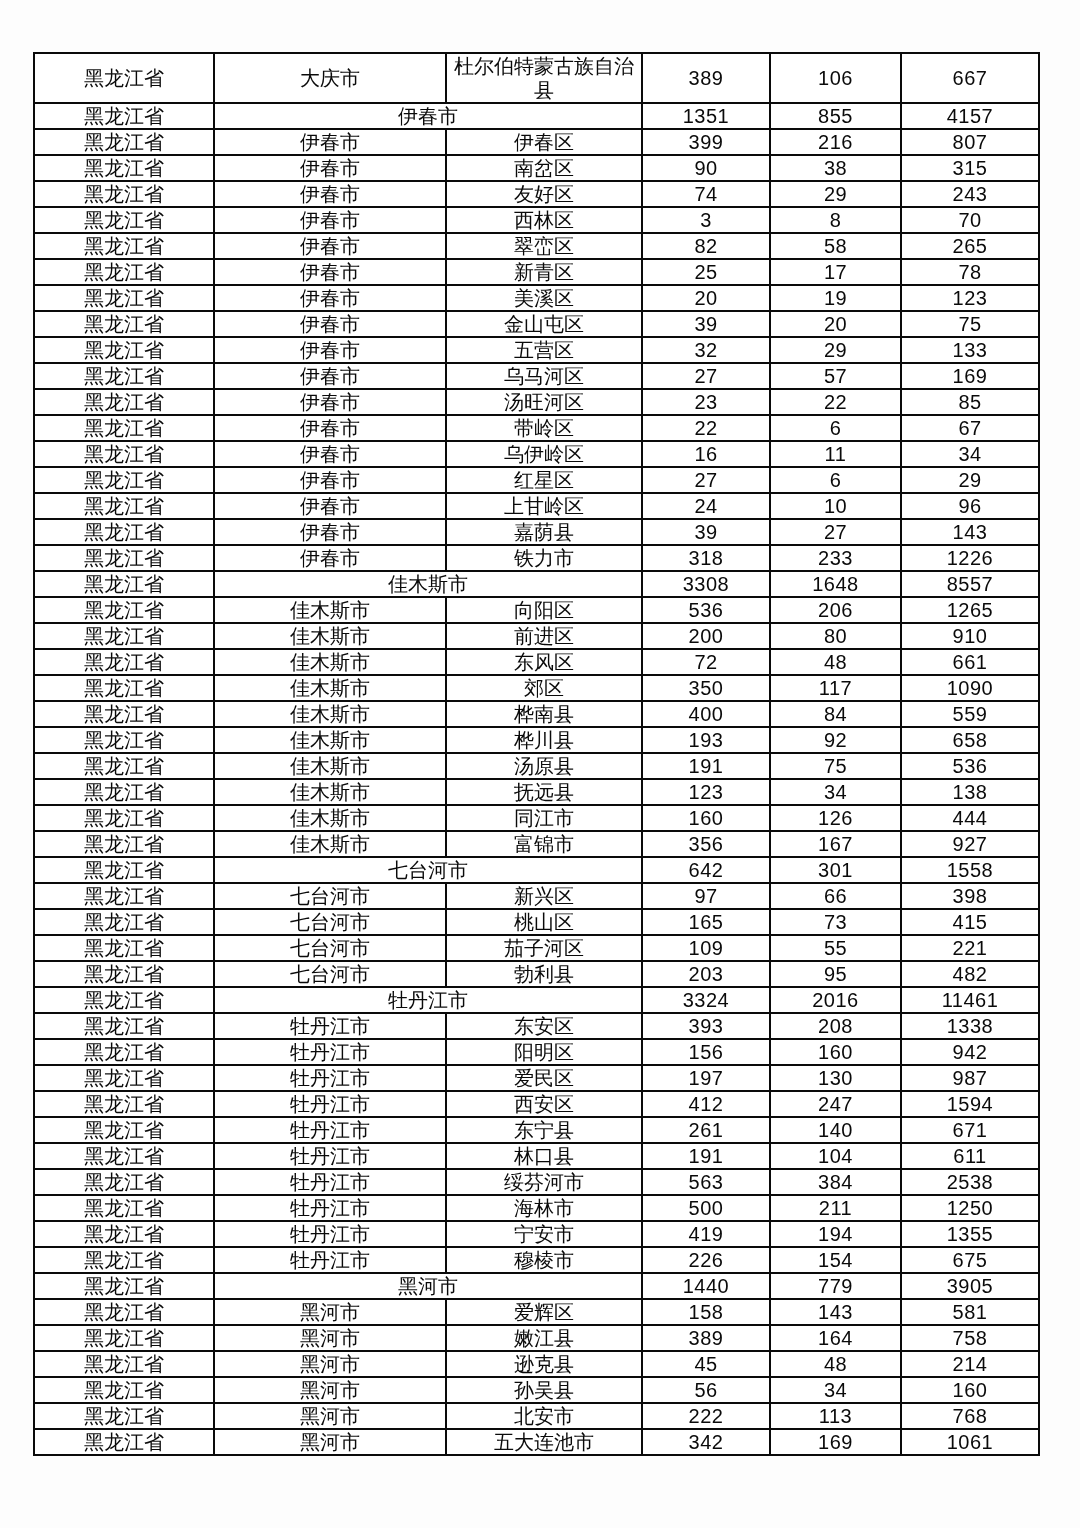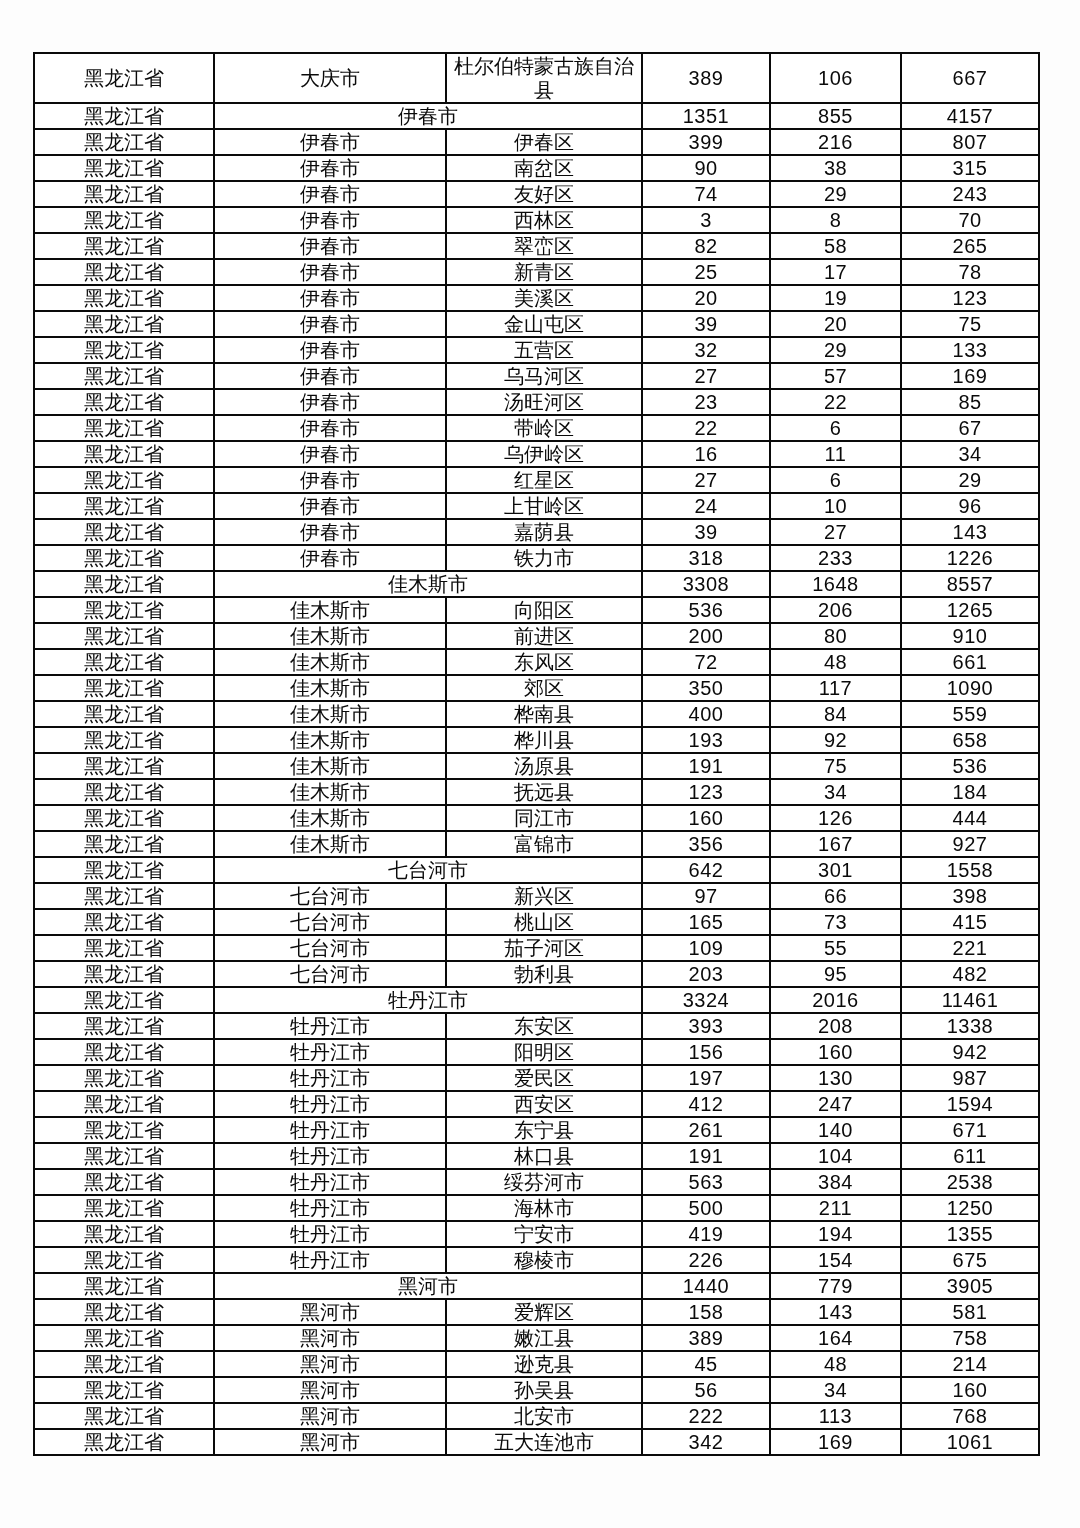--- a/index.html
+++ b/index.html
@@ -266,21 +266,21 @@
           <td class="num">191</td>
           <td class="num">75</td>
           <td class="num">536</td>
         </tr>
         <tr>
           <td>黑龙江省</td>
           <td>佳木斯市</td>
           <td>抚远县</td>
           <td class="num">123</td>
           <td class="num">34</td>
-          <td class="num">184</td>
+          <td class="num">138</td>
         </tr>
         <tr>
           <td>黑龙江省</td>
           <td>佳木斯市</td>
           <td>同江市</td>
           <td class="num">160</td>
           <td class="num">126</td>
           <td class="num">444</td>
         </tr>
         <tr>

